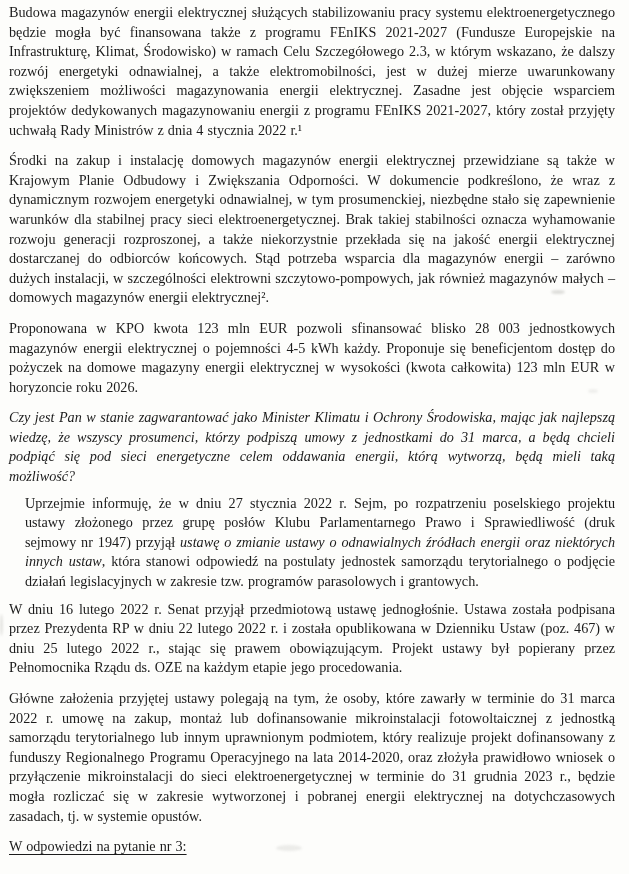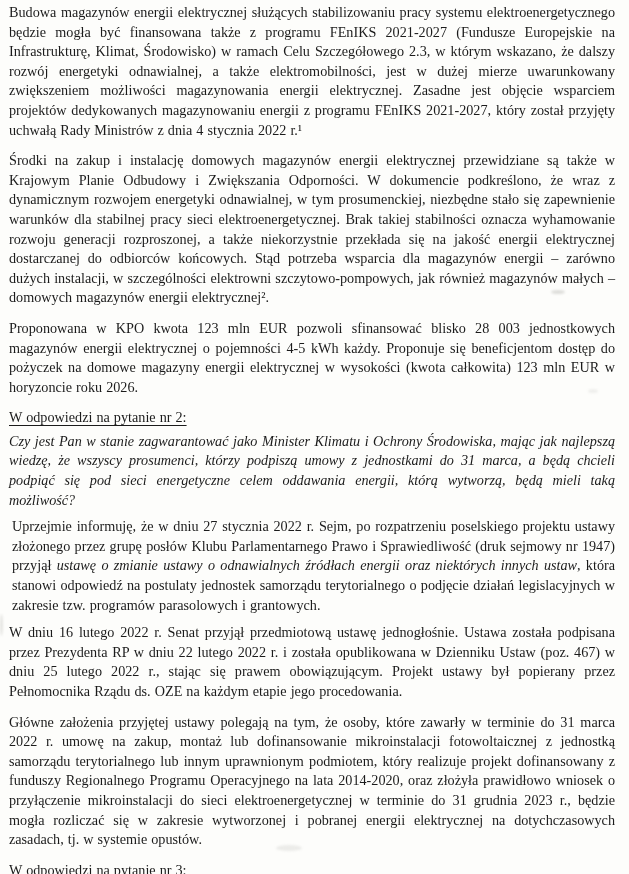--- a/index.html
+++ b/index.html
@@ -19,21 +19,21 @@
     font-size: 14.2px;
     line-height: 19.6px;
     color: #1b1b1b;
     text-align: justify;
     word-spacing: 0.5px;
   }
   .para {
     margin: 0 0 11px 0;
   }
   .para-tight {
-    margin: 0 0 8px 3px;
+    margin: 0 0 8px 16px;
   }
   .heading {
     margin: 0 0 4px 0;
     text-align: left;
   }
   .heading .u {
     text-decoration: underline;
     text-underline-offset: 3px;
   }
   .italic {
@@ -60,21 +60,20 @@
 <body>
 
 <div class="page">
 
   <p class="para">Budowa magazynów energii elektrycznej służących stabilizowaniu pracy systemu elektroenergetycznego będzie mogła być finansowana także z programu FEnIKS 2021-2027 (Fundusze Europejskie na Infrastrukturę, Klimat, Środowisko) w ramach Celu Szczegółowego 2.3, w którym wskazano, że dalszy rozwój energetyki odnawialnej, a także elektromobilności, jest w dużej mierze uwarunkowany zwiększeniem możliwości magazynowania energii elektrycznej. Zasadne jest objęcie wsparciem projektów dedykowanych magazynowaniu energii z programu FEnIKS 2021-2027, który został przyjęty uchwałą Rady Ministrów z dnia 4 stycznia 2022 r.¹</p>
 
   <p class="para">Środki na zakup i instalację domowych magazynów energii elektrycznej przewidziane są także w Krajowym Planie Odbudowy i Zwiększania Odporności. W dokumencie podkreślono, że wraz z dynamicznym rozwojem energetyki odnawialnej, w tym prosumenckiej, niezbędne stało się zapewnienie warunków dla stabilnej pracy sieci elektroenergetycznej. Brak takiej stabilności oznacza wyhamowanie rozwoju generacji rozproszonej, a także niekorzystnie przekłada się na jakość energii elektrycznej dostarczanej do odbiorców końcowych. Stąd potrzeba wsparcia dla magazynów energii – zarówno dużych instalacji, w szczególności elektrowni szczytowo-pompowych, jak również magazynów małych – domowych magazynów energii elektrycznej².</p>
 
   <p class="para">Proponowana w KPO kwota 123 mln EUR pozwoli sfinansować blisko 28 003 jednostkowych magazynów energii elektrycznej o pojemności 4-5 kWh każdy. Proponuje się beneficjentom dostęp do pożyczek na domowe magazyny energii elektrycznej w wysokości (kwota całkowita) 123 mln EUR w horyzoncie roku 2026.</p>
 
-  <p class="heading"><span class="u">W odpowiedzi na pytanie nr 2:</span></p>
 
   <p class="para question italic">Czy jest Pan w stanie zagwarantować jako Minister Klimatu i Ochrony Środowiska, mając jak najlepszą wiedzę, że wszyscy prosumenci, którzy podpiszą umowy z jednostkami do 31 marca, a będą chcieli podpiąć się pod sieci energetyczne celem oddawania energii, którą wytworzą, będą mieli taką możliwość?</p>
 
   <p class="para para-tight"><span>Uprzejmie informuję, że w dniu 27 stycznia 2022 r. Sejm, po rozpatrzeniu poselskiego projektu ustawy złożonego przez grupę posłów Klubu Parlamentarnego Prawo i Sprawiedliwość (druk sejmowy nr 1947) przyjął </span><span class="italic">ustawę o zmianie ustawy o odnawialnych źródłach energii oraz niektórych innych ustaw</span><span>, która stanowi odpowiedź na postulaty jednostek samorządu terytorialnego o podjęcie działań legislacyjnych w zakresie tzw. programów parasolowych i grantowych.</span></p>
 
   <p class="para">W dniu 16 lutego 2022 r. Senat przyjął przedmiotową ustawę jednogłośnie. Ustawa została podpisana przez Prezydenta RP w dniu 22 lutego 2022 r. i została opublikowana w Dzienniku Ustaw (poz. 467) w dniu 25 lutego 2022 r., stając się prawem obowiązującym. Projekt ustawy był popierany przez Pełnomocnika Rządu ds. OZE na każdym etapie jego procedowania.</p>
 
   <p class="para">Główne założenia przyjętej ustawy polegają na tym, że osoby, które zawarły w terminie do 31 marca 2022 r. umowę na zakup, montaż lub dofinansowanie mikroinstalacji fotowoltaicznej z jednostką samorządu terytorialnego lub innym uprawnionym podmiotem, który realizuje projekt dofinansowany z funduszy Regionalnego Programu Operacyjnego na lata 2014-2020, oraz złożyła prawidłowo wniosek o przyłączenie mikroinstalacji do sieci elektroenergetycznej w terminie do 31 grudnia 2023 r., będzie mogła rozliczać się w zakresie wytworzonej i pobranej energii elektrycznej na dotychczasowych zasadach, tj. w systemie opustów.</p>
 
   <p class="heading"><span class="u">W odpowiedzi na pytanie nr 3:</span></p>

